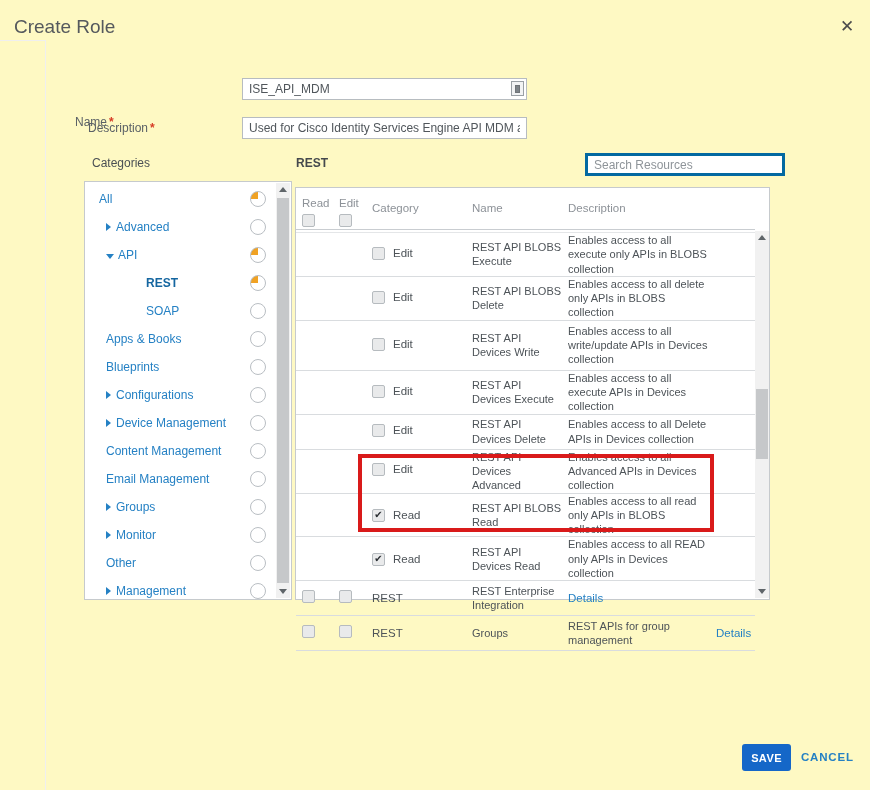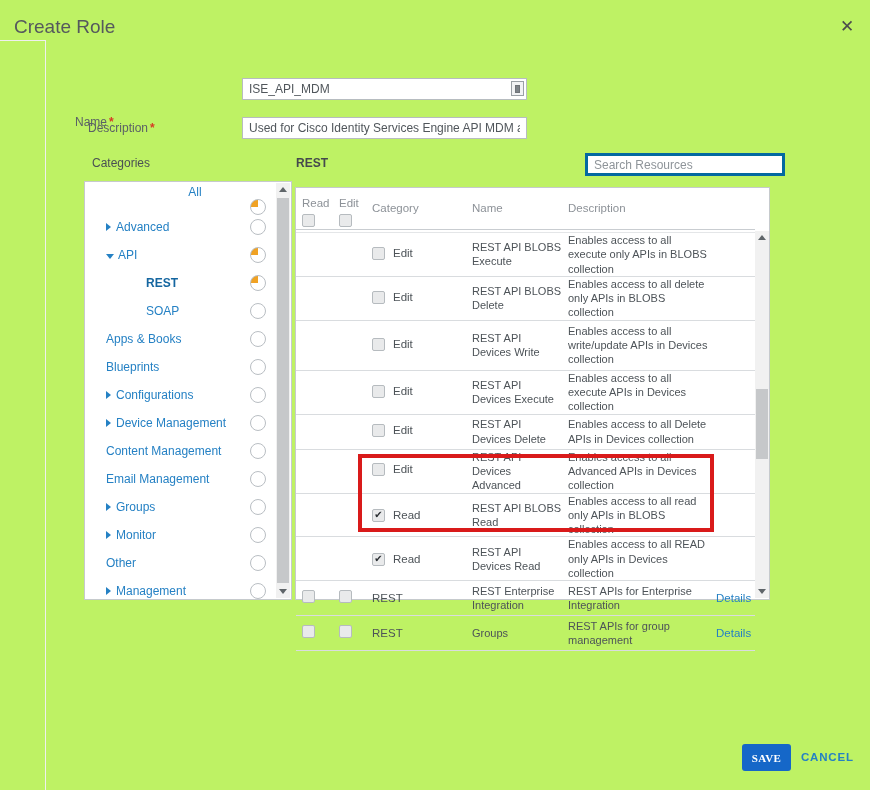--- a/index.html
+++ b/index.html
@@ -5,21 +5,21 @@
   :root{
     --link-blue:#2581c4;
     --sel-blue:#1566a0;
     --orange:#f0a224;
     --red:#d91a1a;
     --save-blue:#1567c8;
   }
   *{box-sizing:border-box;margin:0;padding:0;}
   html,body{background:#fff;}
   body{font-family:"Liberation Sans",sans-serif;color:#4d5358;}
-  .page{position:relative;width:870px;height:790px;background:#bef264;overflow:hidden;}
+  .page{position:relative;width:870px;height:790px;background:#fef9c3;overflow:hidden;}
 
   
   .edge-v{position:absolute;left:45px;top:40px;bottom:0;width:1px;background:#efefef;}
   .edge-h{position:absolute;left:0;top:40px;width:45px;height:1px;background:#efefef;}
 
   .dlg-title{position:absolute;left:14px;top:16px;font-size:19px;color:#55595d;}
   .dlg-close{position:absolute;left:836px;top:16px;font-size:17px;color:#4c4c4c;cursor:pointer;width:22px;text-align:center;}
 
   
   .field-label{position:absolute;font-size:12px;color:#5b6166;}
@@ -28,21 +28,21 @@
   .input-wrap input{width:100%;height:100%;border:1px solid #b7bcc0;font-family:"Liberation Sans",sans-serif;font-size:12px;color:#50565b;padding:0 20px 0 6px;outline:none;background:#fff;}
   .input-wrap.no-icon input{padding-right:6px;}
   .input-icon{position:absolute;right:3px;top:3px;width:13px;height:15px;border:1px solid #9aa0a5;background:#f2f3f4;}
   .input-icon i{position:absolute;left:3px;top:3px;width:5px;height:8px;background:#7d8388;border:1px solid #6f7478;}
 
   
   .cat-label-hd{position:absolute;left:92px;top:156px;font-size:12px;color:#4a4f54;}
   .cat-box{position:absolute;left:84px;top:181px;width:208px;height:419px;border:1px solid #c6cacd;background:#fff;overflow:hidden;}
   .cat-list{padding-top:3px;}
   .cat-row{display:flex;align-items:center;height:28px;cursor:pointer;}
-  .cat-row.indent0{padding-left:14px;flex-direction:column;}
+  .cat-row.indent0{padding-left:14px;}
   .cat-row.indent1{padding-left:21px;}
   .cat-row.indent2{padding-left:61px;}
   .cat-label{font-size:12px;color:var(--link-blue);}
   .cat-label.bold{color:var(--sel-blue);font-weight:bold;}
   .tri-right{display:inline-block;width:0;height:0;border-top:4px solid transparent;border-bottom:4px solid transparent;border-left:5px solid var(--link-blue);margin-right:5px;}
   .tri-down{display:inline-block;width:0;height:0;border-left:4px solid transparent;border-right:4px solid transparent;border-top:5px solid var(--link-blue);margin-right:4px;margin-top:2px;}
   .pie{margin-left:auto;margin-right:25px;width:16px;height:16px;border-radius:50%;border:1px solid #b9bec3;background:#fff;flex:0 0 auto;}
   .pie.partial{background:conic-gradient(from 270deg,var(--orange) 0 90deg,#fff 90deg 360deg);}
 
   
@@ -81,21 +81,21 @@
   .cat-text{font-size:11.5px;color:#4d5358;}
   .checkbox{display:inline-flex;align-items:center;justify-content:center;width:13px;height:13px;border:1px solid #b6bbbf;background:#e9eaeb;border-radius:2px;font-size:10px;line-height:1;color:#2b2f33;cursor:pointer;flex:0 0 auto;}
   .details-link{color:var(--link-blue);font-size:11.5px;text-decoration:none;cursor:pointer;}
 
   .res-scroll{top:43px;right:0;bottom:1px;}
   .res-scroll .sb-thumb{top:158px;height:70px;}
 
   .red-box{position:absolute;left:62px;top:266px;width:356px;height:78px;border:4px solid var(--red);z-index:5;pointer-events:none;}
 
   
-  .save-btn{position:absolute;left:742px;top:744px;width:49px;height:27px;background:var(--save-blue);color:#fff;border:none;border-radius:3px;font-family:Liberation Serif, serif;font-size:11px;font-weight:bold;letter-spacing:.4px;cursor:pointer;}
+  .save-btn{position:absolute;left:742px;top:744px;width:49px;height:27px;background:var(--save-blue);color:#fff;border:none;border-radius:3px;font-family:Liberation Sans, sans-serif;font-size:11px;font-weight:bold;letter-spacing:.4px;cursor:pointer;}
   .cancel-link{position:absolute;left:801px;top:751px;color:var(--link-blue);font-size:11.5px;font-weight:bold;letter-spacing:.8px;cursor:pointer;}
 </style>
 </head>
 <body>
 
 <div class="page">
   <div class="edge-h"></div>
   <div class="edge-v"></div>
 
   <div class="dlg-title">Create Role</div>
@@ -309,21 +309,20 @@
             </span></div>
           <div class="cell c-name">REST API Devices Read</div>
           <div class="cell c-desc">Enables access to all READ only APIs in Devices collection</div>
           <div class="cell c-details"></div>
         </div>
         <div class="res-row">
           <div class="cell c-read"><span class="checkbox"></span></div>
           <div class="cell c-edit"><span class="checkbox"></span></div>
           <div class="cell c-cat"><span class="cat-text">REST</span></div>
           <div class="cell c-name">REST Enterprise Integration</div>
-          <div class="cell c-desc">REST APIs for Enterprise Integration</div>
           <div class="cell c-details"><a class="details-link">Details</a></div>
         </div>
         <div class="res-row">
           <div class="cell c-read"><span class="checkbox"></span></div>
           <div class="cell c-edit"><span class="checkbox"></span></div>
           <div class="cell c-cat"><span class="cat-text">REST</span></div>
           <div class="cell c-name">Groups</div>
           <div class="cell c-desc">REST APIs for group management</div>
           <div class="cell c-details"><a class="details-link">Details</a></div>
         </div>

